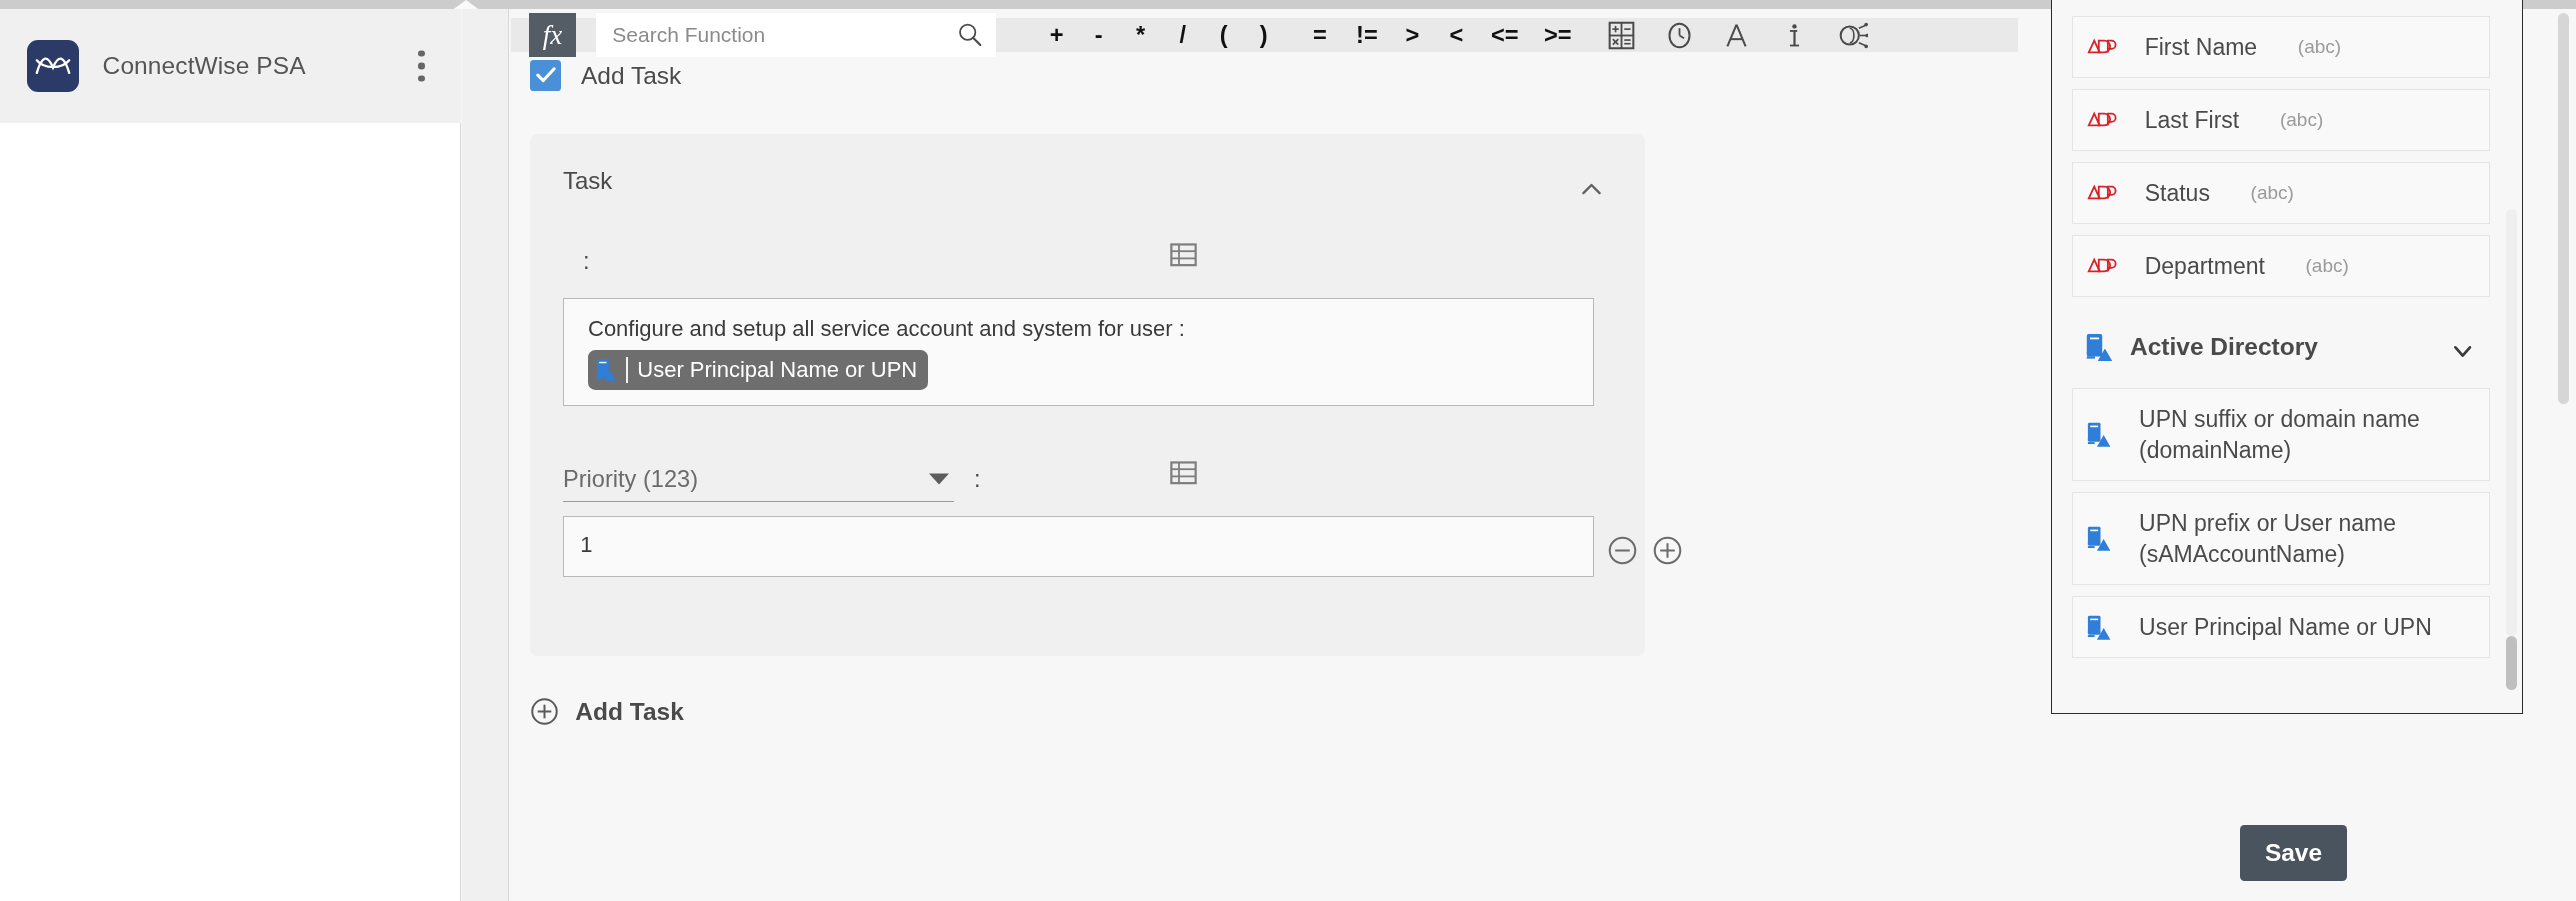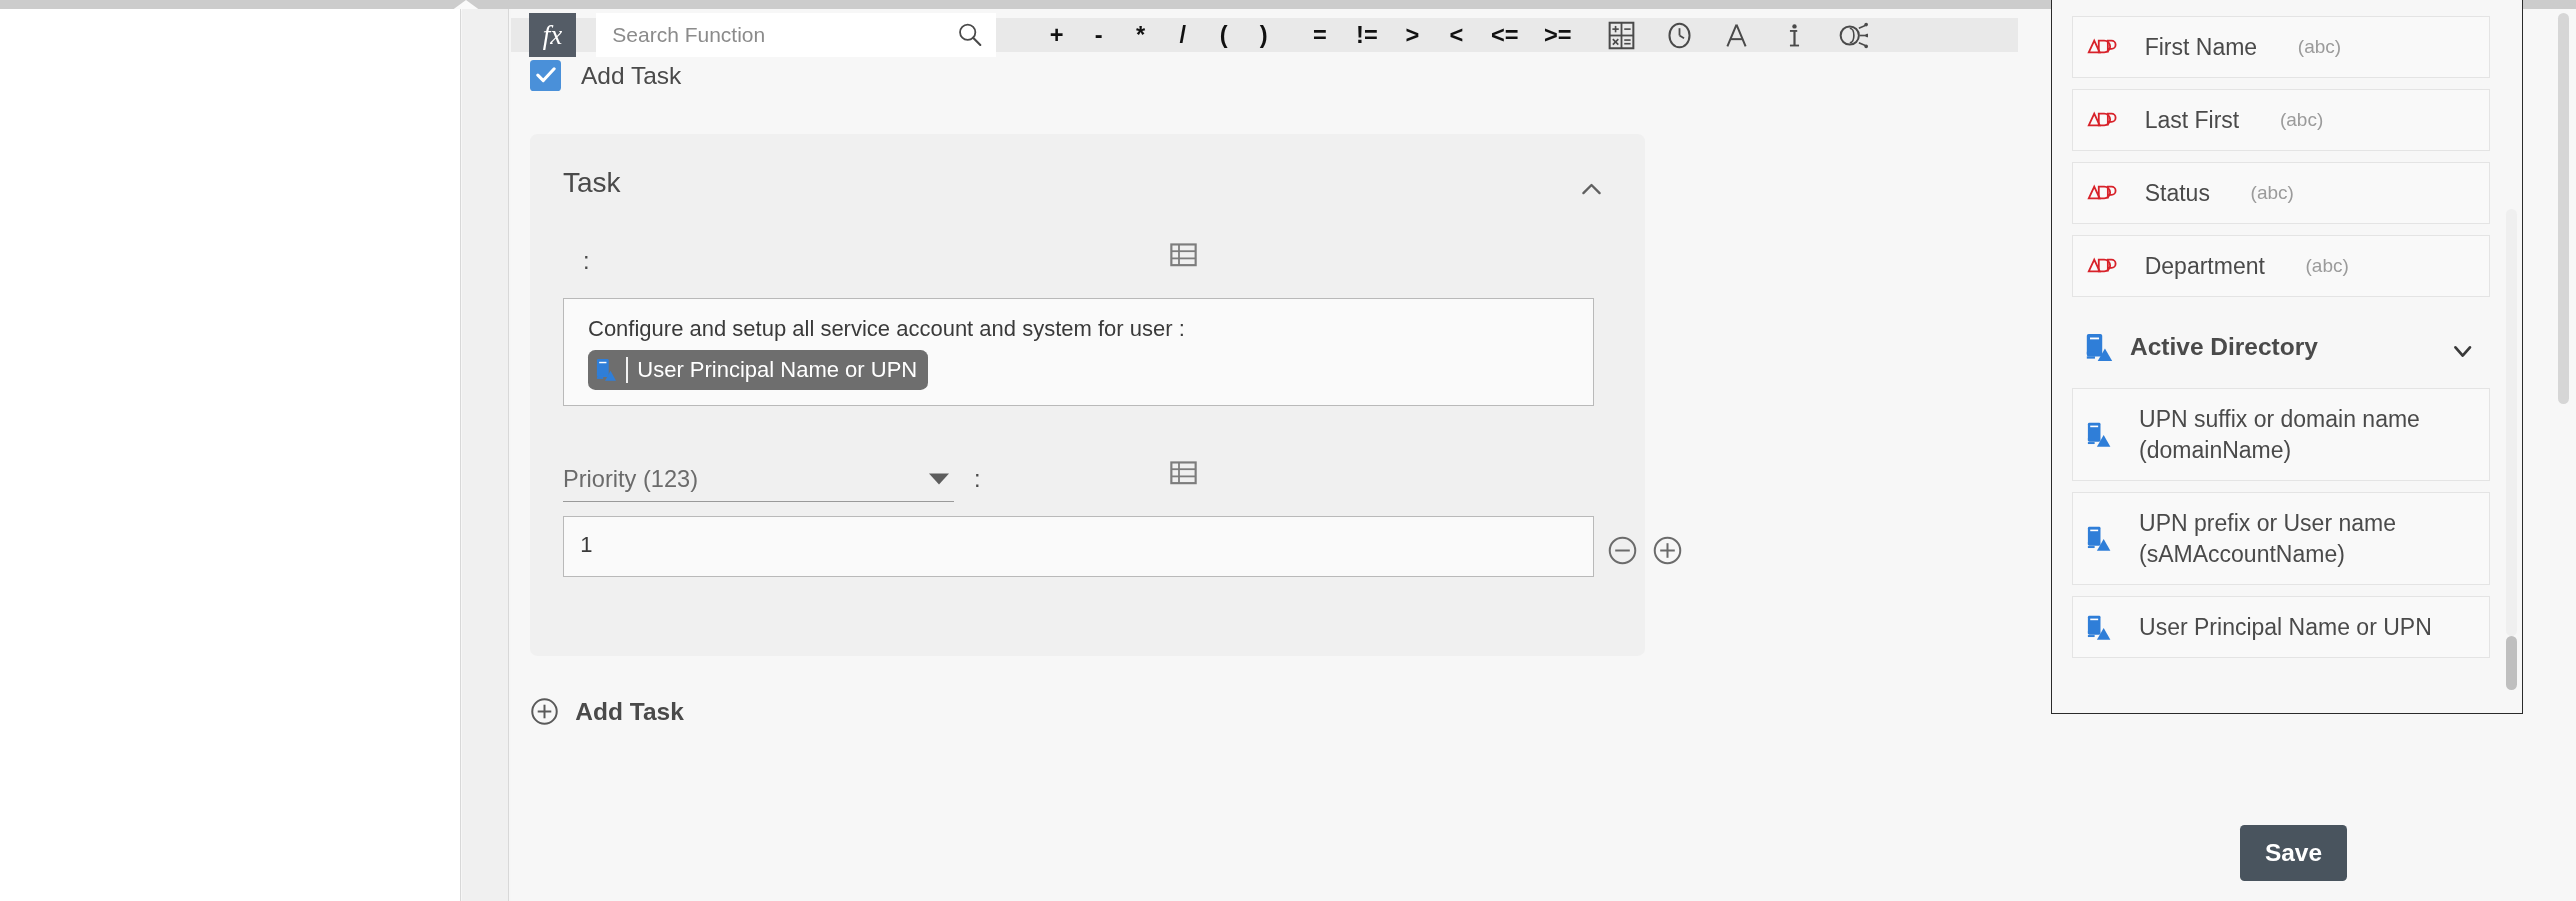--- a/index.html
+++ b/index.html
@@ -128,21 +128,21 @@
 
   
   .task-card{
     position:absolute; left:530px; top:134px;
     width:1115px; height:522px;
     background:#f0f0f0; border-radius:7.3px;
   }
   .task-card-hdr{
     position:absolute; left:33px; top:33px; right:33px; height:54px;
   }
-  .task-card-hdr .t{ font-size:28px; color:#4a4a4a; }
+  .task-card-hdr .t{ font-size:24px; color:#4a4a4a; }
   .chev-up{
     position:absolute; right:7.3px; top:9px;
     width:27px; height:27px; cursor:pointer;
   }
 
   .field{ position:absolute; left:33px; width:1026px; }
   .field-lbl-row{
     position:relative; height:47px; display:flex; align-items:center;
   }
   .fl-select{
@@ -258,20 +258,34 @@
 </head>
 <body>
 
 <div id="root">
 
   <div class="top-strip"></div>
   <div class="tooltip-arrow"></div>
 
   <div class="sidebar">
 
+    <div class="app-row">
+      <div class="app-logo">
+        <svg width="36" height="25.4" viewBox="0 0 40 28">
+          <path d="M2 22 C8 2, 14 2, 20 16 C26 2, 32 2, 38 22" stroke="#ffffff" stroke-width="2.6" fill="none" stroke-linecap="round"></path>
+          <path d="M2 8 C10 18, 30 18, 38 8" stroke="#ffffff" stroke-width="2.6" fill="none" stroke-linecap="round"></path>
+        </svg>
+      </div>
+      <div class="app-title">ConnectWise PSA</div>
+      <div class="kebab">
+        <i></i>
+          <i></i>
+          <i></i>
+      </div>
+    </div>
 
   </div>
 
   <div class="gutter"></div>
 
   <div class="canvas"></div>
 
   <div class="toolbar">
 
     <div class="fx-box">fx</div>

